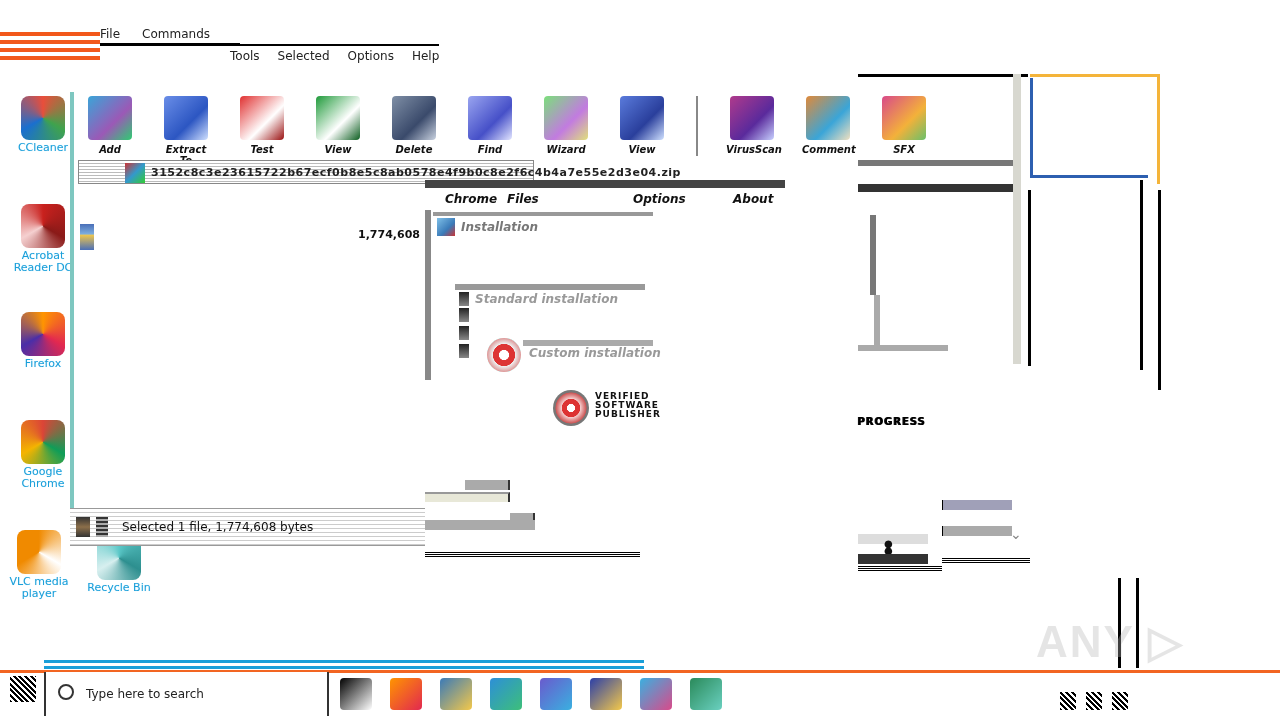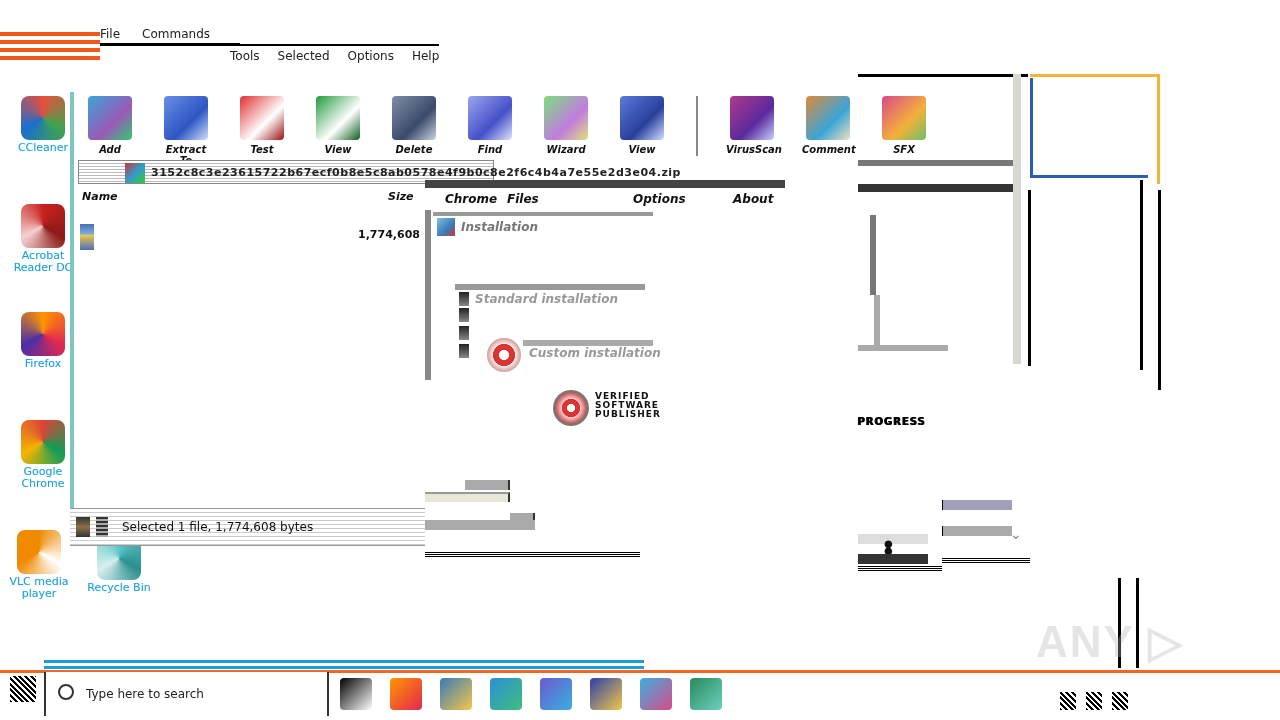--- a/index.html
+++ b/index.html
@@ -17,21 +17,21 @@
   .menubar { position: absolute; left: 100px; top: 2px; height: 22px; display: flex; gap: 22px; align-items: center; font-size: 12px; border-bottom: 3px solid #000; padding-right: 30px; }
   .menubar span { color: #222; }
   .menubar2 { position: absolute; left: 100px; top: 22px; height: 22px; display: flex; gap: 18px; align-items: center; font-size: 12px; border-top: 2px solid #000; }
   .menubar2 span { color: #222; }
   .toolbar { position: absolute; left: 84px; top: 74px; display: flex; gap: 24px; }
   .tool { width: 52px; text-align: center; }
   .tool .tico { width: 44px; height: 44px; margin: 0 auto; border-radius: 4px; }
   .tool .tlbl { font-size: 10px; font-style: italic; font-weight: bold; margin-top: 4px; color: #111; }
   .tool-sep { width: 2px; background: #888; height: 60px; margin: 0 4px; }
 
-  .pathbar { position: absolute; left: 78px; top: 138px; width: 416px; height: 24px; border: 1px solid #888; background: repeating-linear-gradient(#fff 0 2px, #bbb 2px 3px); display: flex; align-items: center; padding-left: 44px; font-size: 11px; font-weight: bold; color: #222; }
+  .pathbar { position: absolute; left: 78px; top: 138px; width: 456px; height: 24px; border: 1px solid #888; background: repeating-linear-gradient(#fff 0 2px, #bbb 2px 3px); display: flex; align-items: center; padding-left: 44px; font-size: 11px; font-weight: bold; color: #222; }
   .pathbar .picon { position: absolute; left: 46px; top: 2px; width: 20px; height: 20px; background: linear-gradient(135deg,#c33,#39c,#3c3); }
   .pathbar .ptxt { margin-left: 28px; letter-spacing: 0.5px; }
   .colhead { position: absolute; left: 78px; top: 168px; width: 345px; height: 20px; font-size: 11px; font-weight: bold; font-style: italic; }
   .colhead .c1 { position: absolute; left: 4px; }
   .colhead .c2 { position: absolute; left: 310px; }
   .filerow { position: absolute; left: 78px; top: 198px; width: 345px; height: 34px; font-size: 11px; font-weight: bold; }
   .filerow .fico { position: absolute; left: 2px; top: 4px; width: 14px; height: 26px; background: linear-gradient(#4a6fb8,#7fb0e0 40%,#f3c84a 41%,#4a6fb8); }
   .filerow .fname { position: absolute; left: 22px; top: 8px; letter-spacing: 0.3px; }
   .filerow .fsize { position: absolute; left: 280px; top: 8px; }
   .sidebar-line { position: absolute; left: 70px; top: 70px; width: 4px; height: 450px; background: #7ec7c0; }
@@ -178,24 +178,20 @@
         </div>
       </div>
 
     <div class="sidebar-line"></div>
 
     <div class="pathbar">
       <span class="picon"></span>
       <span class="ptxt">3152c8c3e23615722b67ecf0b8e5c8ab0578e4f9b0c8e2f6c4b4a7e55e2d3e04.zip</span>
     </div>
 
-    <div class="colhead">
-      <span class="c1">Name</span>
-      <span class="c2">Size</span>
-    </div>
 
     <div class="filerow">
       <span class="fico"></span>
       <span class="fsize">1,774,608</span>
     </div>
 
     <div class="statusbar">
       <span class="sico1"></span>
       <span class="sico2"></span>
       <span>Selected 1 file, 1,774,608 bytes</span>

